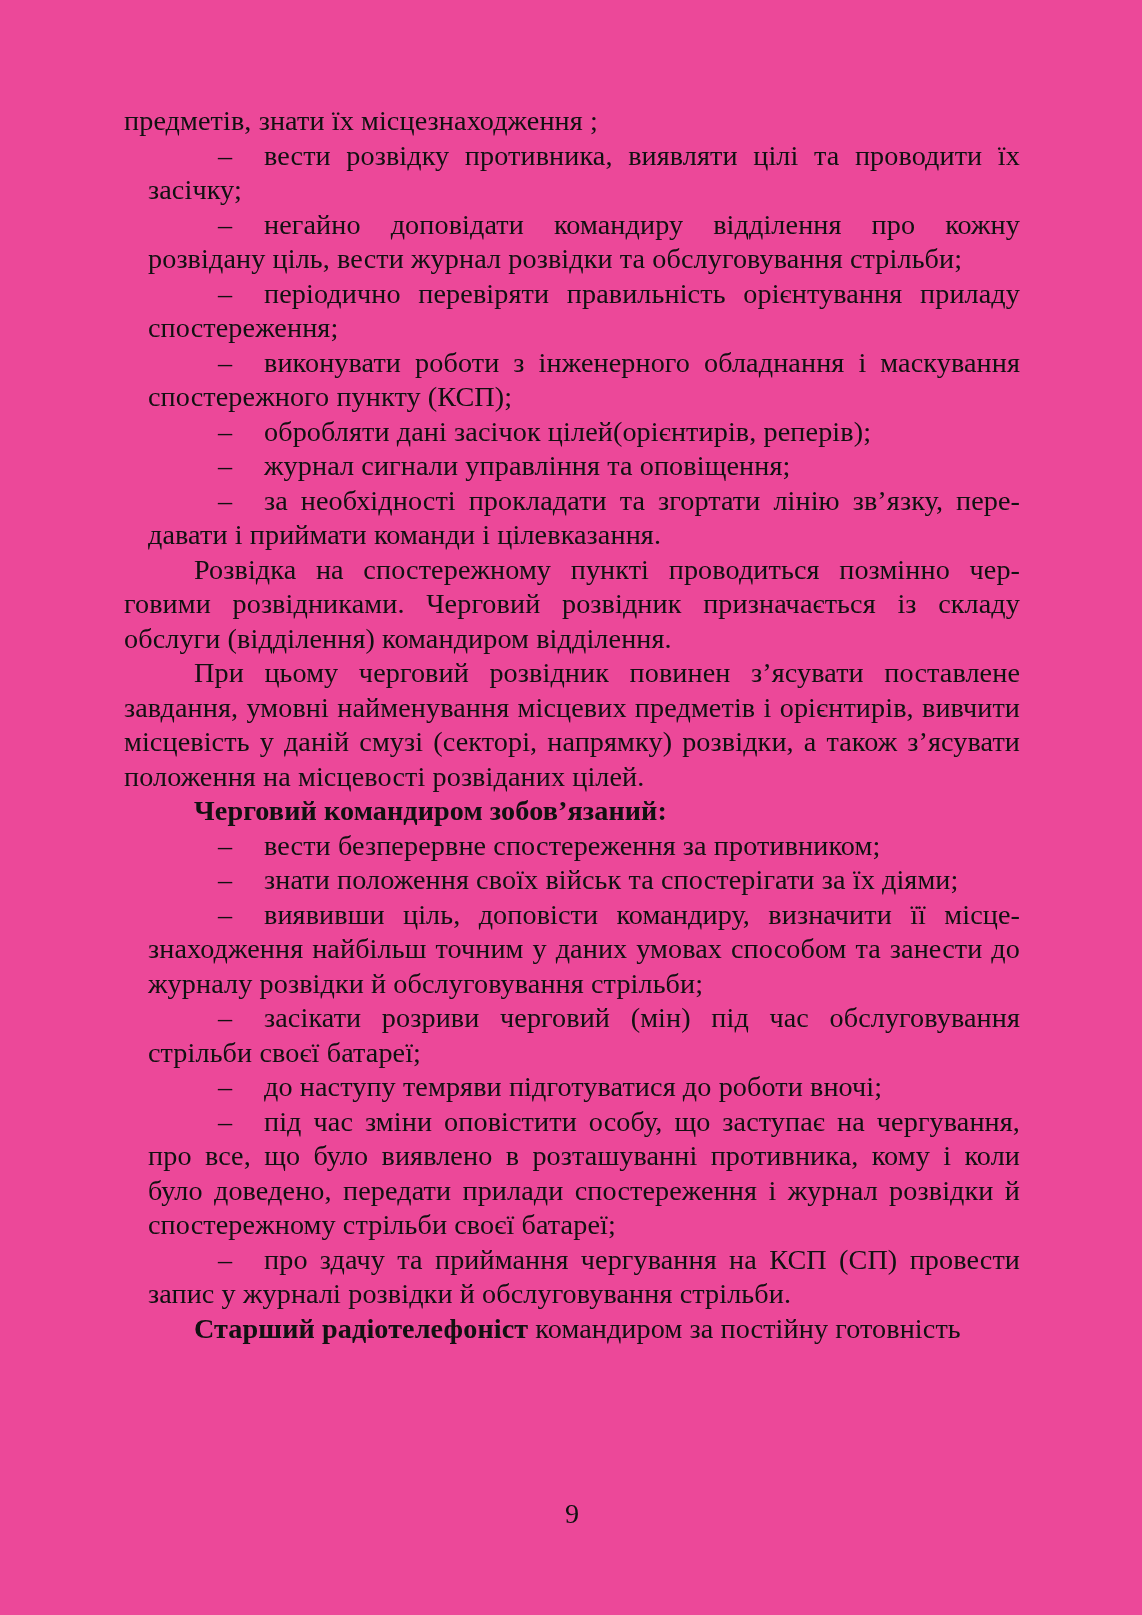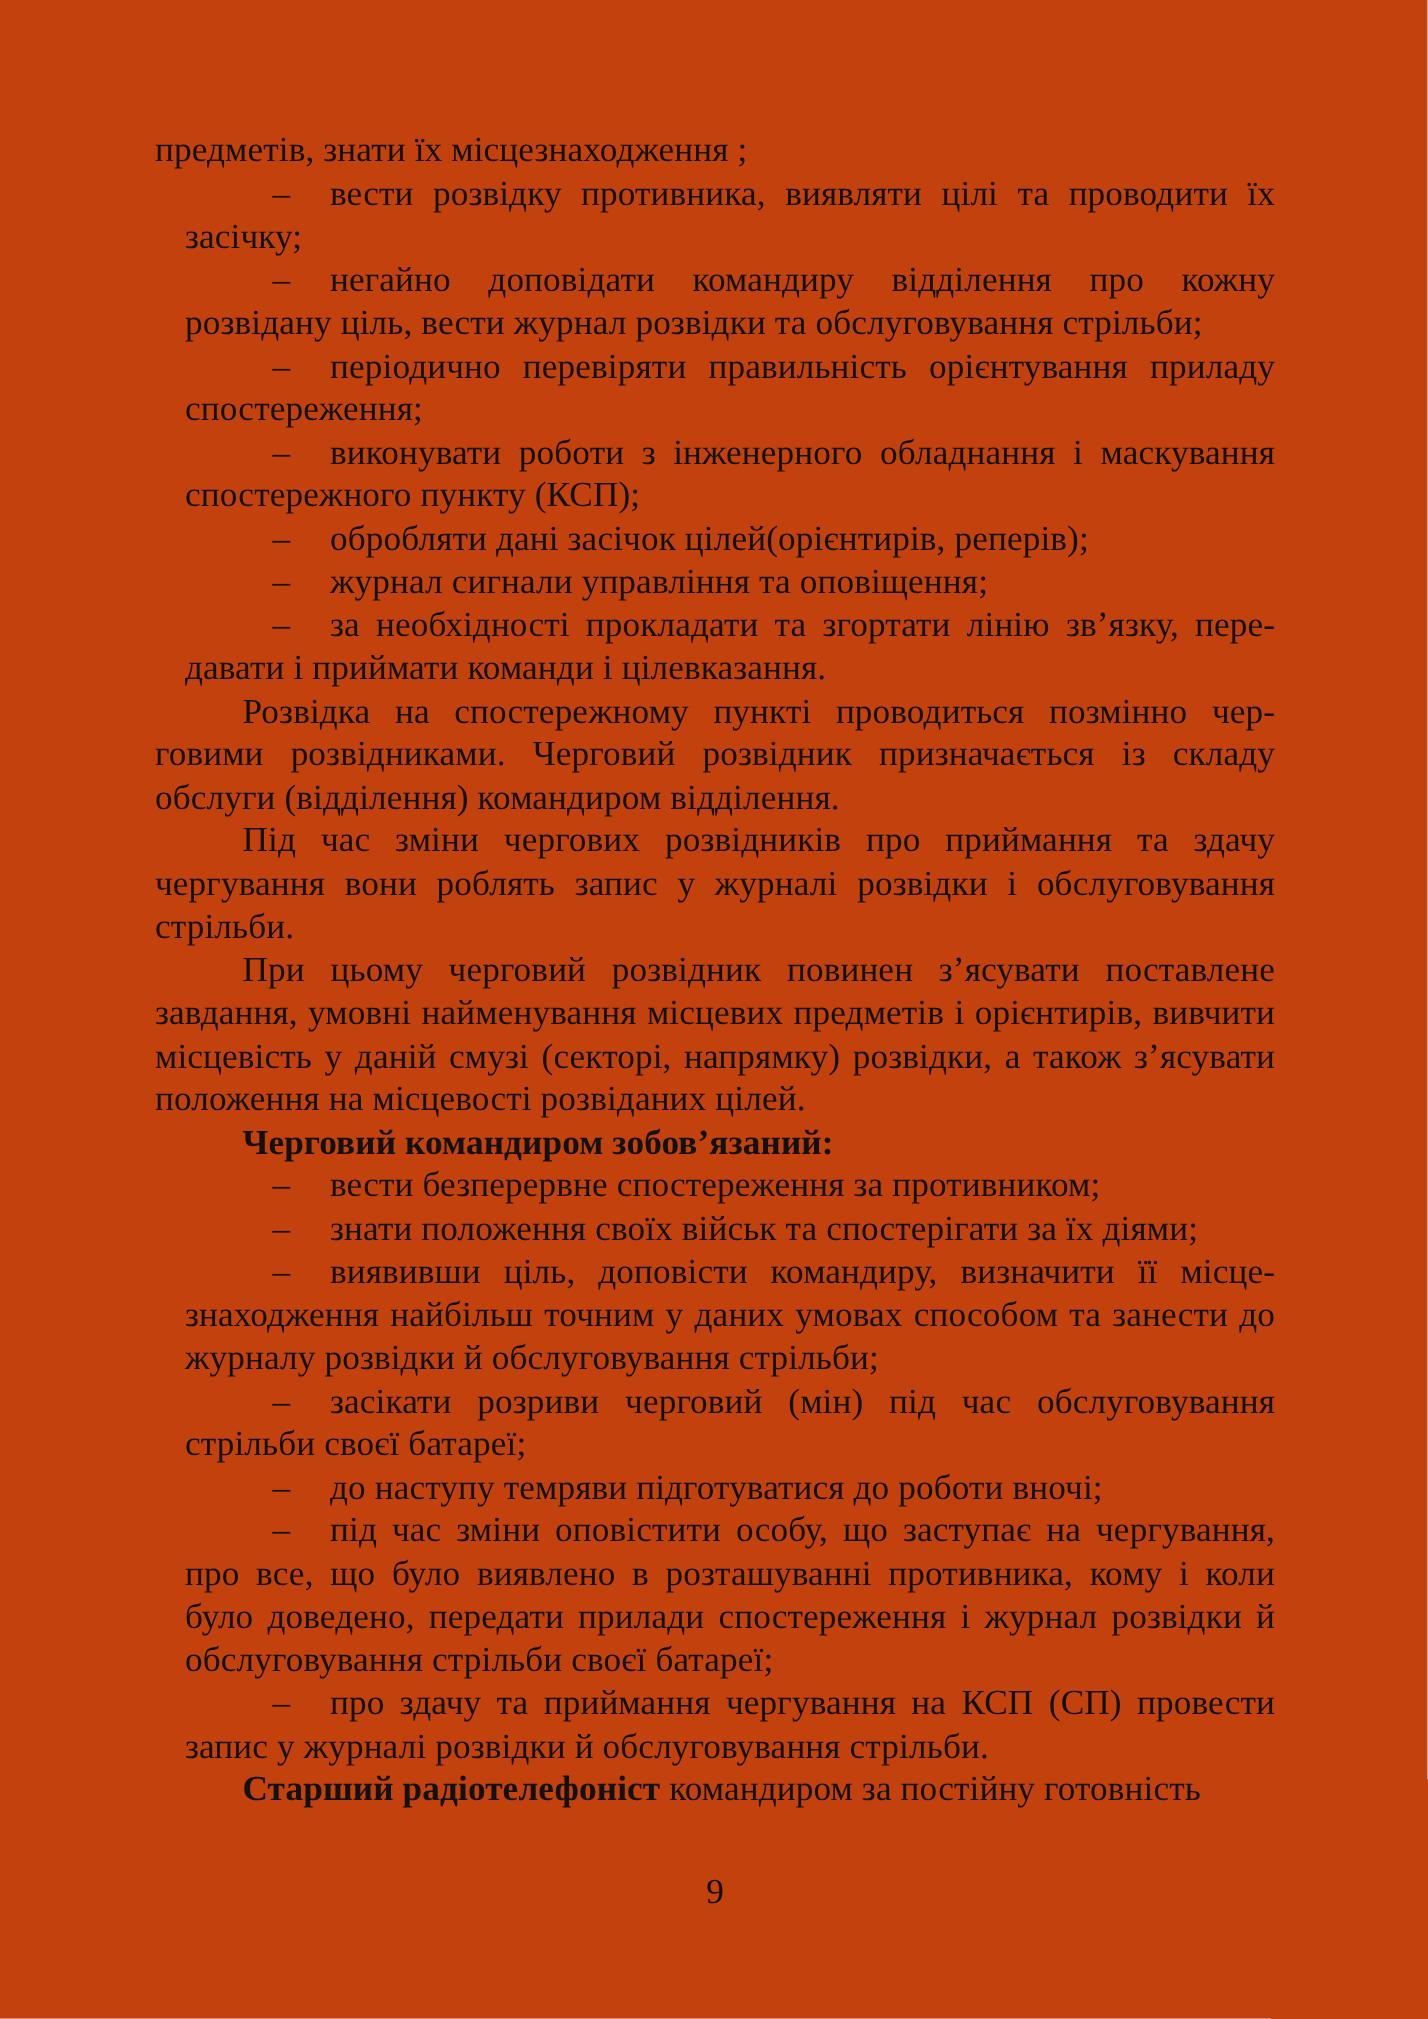--- a/index.html
+++ b/index.html
@@ -12,21 +12,21 @@
     height: 1615px;
     position: relative;
     font-family: "Liberation Serif", "DejaVu Serif", serif;
     color: #111111;
   }
   .page {
     position: absolute;
     left: 0; top: 0;
     width: 1142px;
     height: 1615px;
-    background: #c2410c;
+    background: #ec4899;
     overflow: hidden;
   }
   .text-block {
     position: absolute;
     left: 124px;
     top: 104px;
     width: 896px;
     font-size: 28.2px;
     line-height: 34.5px;
     text-align: justify;
@@ -82,37 +82,36 @@
     <p class="li"><span class="dash">–</span><span>виконувати роботи з інженерного обладнання і маскування спостережного пункту (КСП);</span></p>
 
     <p class="li"><span class="dash">–</span><span>обробляти дані засічок цілей(орієнтирів, реперів);</span></p>
 
     <p class="li"><span class="dash">–</span><span>журнал сигнали управління та оповіщення;</span></p>
 
     <p class="li"><span class="dash">–</span><span>за необхідності прокладати та згортати лінію зв’язку, пере­давати і приймати команди і цілевказання.</span></p>
 
     <p class="body">Розвідка на спостережному пункті проводиться позмінно чер­говими розвідниками. Черговий розвідник призначається із складу обслуги (відділення) командиром відділення.</p>
 
-    <p class="body">Під час зміни чергових розвідників про приймання та здачу чергування вони роблять запис у журналі розвідки і обслуговування стрільби.</p>
 
     <p class="body">При цьому черговий розвідник повинен з’ясувати поставлене завдання, умовні найменування місцевих предметів і орієнтирів, ви­вчити місцевість у даній смузі (секторі, напрямку) розвідки, а також з’ясувати положення на місцевості розвіданих цілей.</p>
 
     <p class="heading">Черговий командиром зобов’язаний:</p>
 
     <p class="li"><span class="dash">–</span><span>вести безперервне спостереження за противником;</span></p>
 
     <p class="li"><span class="dash">–</span><span>знати положення своїх військ та спостерігати за їх діями;</span></p>
 
     <p class="li"><span class="dash">–</span><span>виявивши ціль, доповісти командиру, визначити її місце­знаходження найбільш точним у даних умовах способом та занести до журналу розвідки й обслуговування стрільби;</span></p>
 
     <p class="li"><span class="dash">–</span><span>засікати розриви черговий (мін) під час обслуговування стрільби своєї батареї;</span></p>
 
     <p class="li"><span class="dash">–</span><span>до наступу темряви підготуватися до роботи вночі;</span></p>
 
-    <p class="li"><span class="dash">–</span><span>під час зміни оповістити особу, що заступає на чергування, про все, що було виявлено в розташуванні противника, кому і коли було доведено, передати прилади спостереження і журнал розвідки й обслуговування стрільби своєї батареї;</span></p>
+    <p class="li"><span class="dash">–</span><span>під час зміни оповістити особу, що заступає на чергування, про все, що було виявлено в розташуванні противника, кому і коли було доведено, передати прилади спостереження і журнал розвідки й спостережному стрільби своєї батареї;</span></p>
 
     <p class="li"><span class="dash">–</span><span>про здачу та приймання чергування на КСП (СП) провести запис у журналі розвідки й обслуговування стрільби.</span></p>
 
     <p class="leadbold"><b>Старший радіотелефоніст</b><span> командиром за постійну готовність</span></p>
 
   </div>
 
   <div class="page-number">9</div>
 </div>
 

